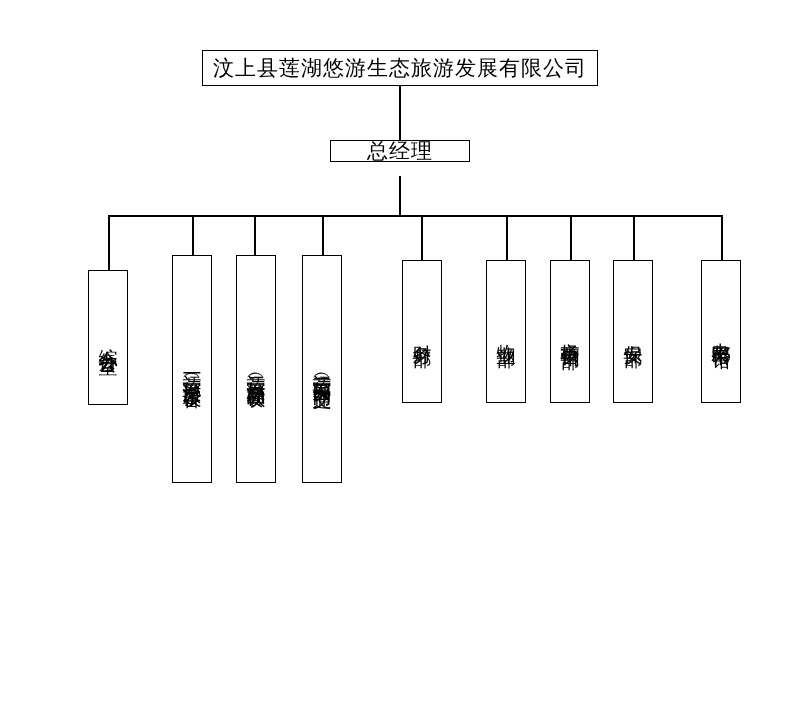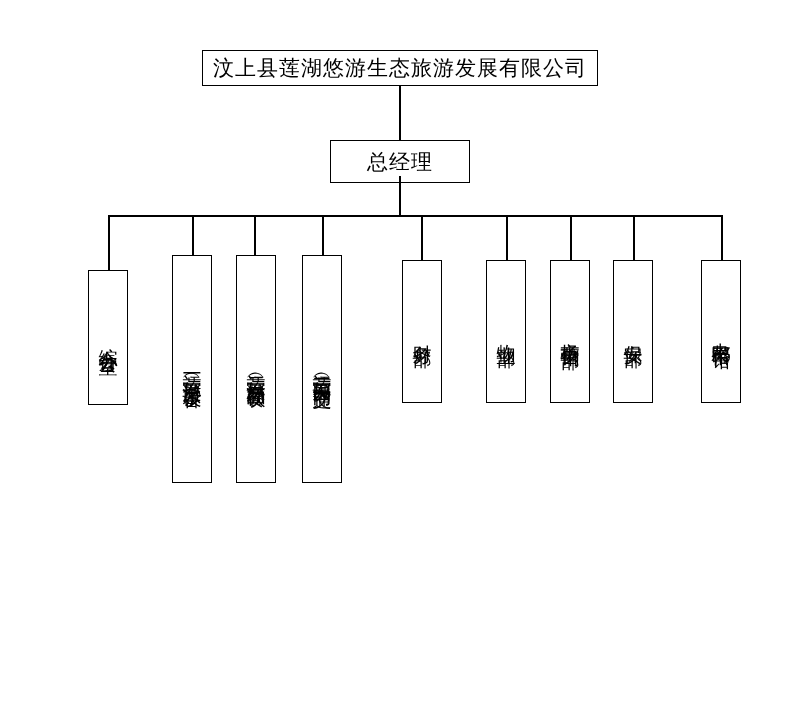--- a/index.html
+++ b/index.html
@@ -49,21 +49,21 @@
 </style>
 </head>
 <body>
 
 <div id="chart">
 
   <div class="box box-h" style="left:202px; top:50px; width:396px; height:36px;">汶上县莲湖悠游生态旅游发展有限公司</div>
 
   <div class="line vline" style="left:399px; top:86px; height:54px;"></div>
 
-  <div class="box box-h" style="left:330px; top:140px; width:140px; height:43px;">总经理</div>
+  <div class="box box-h" style="left:330px; top:140px; width:140px; height:22px;">总经理</div>
 
   <div class="line vline" style="left:399px; top:176px; height:40px;"></div>
 
   <div class="line hline" style="left:108px; top:215px; width:614px;"></div>
 
   <div class="line vline" style="left:108px; top:215px; height:55px;"></div>
   <div class="line vline" style="left:192px; top:215px; height:40px;"></div>
   <div class="line vline" style="left:254px; top:215px; height:40px;"></div>
   <div class="line vline" style="left:322px; top:215px; height:40px;"></div>
   <div class="line vline" style="left:421px; top:215px; height:45px;"></div>

